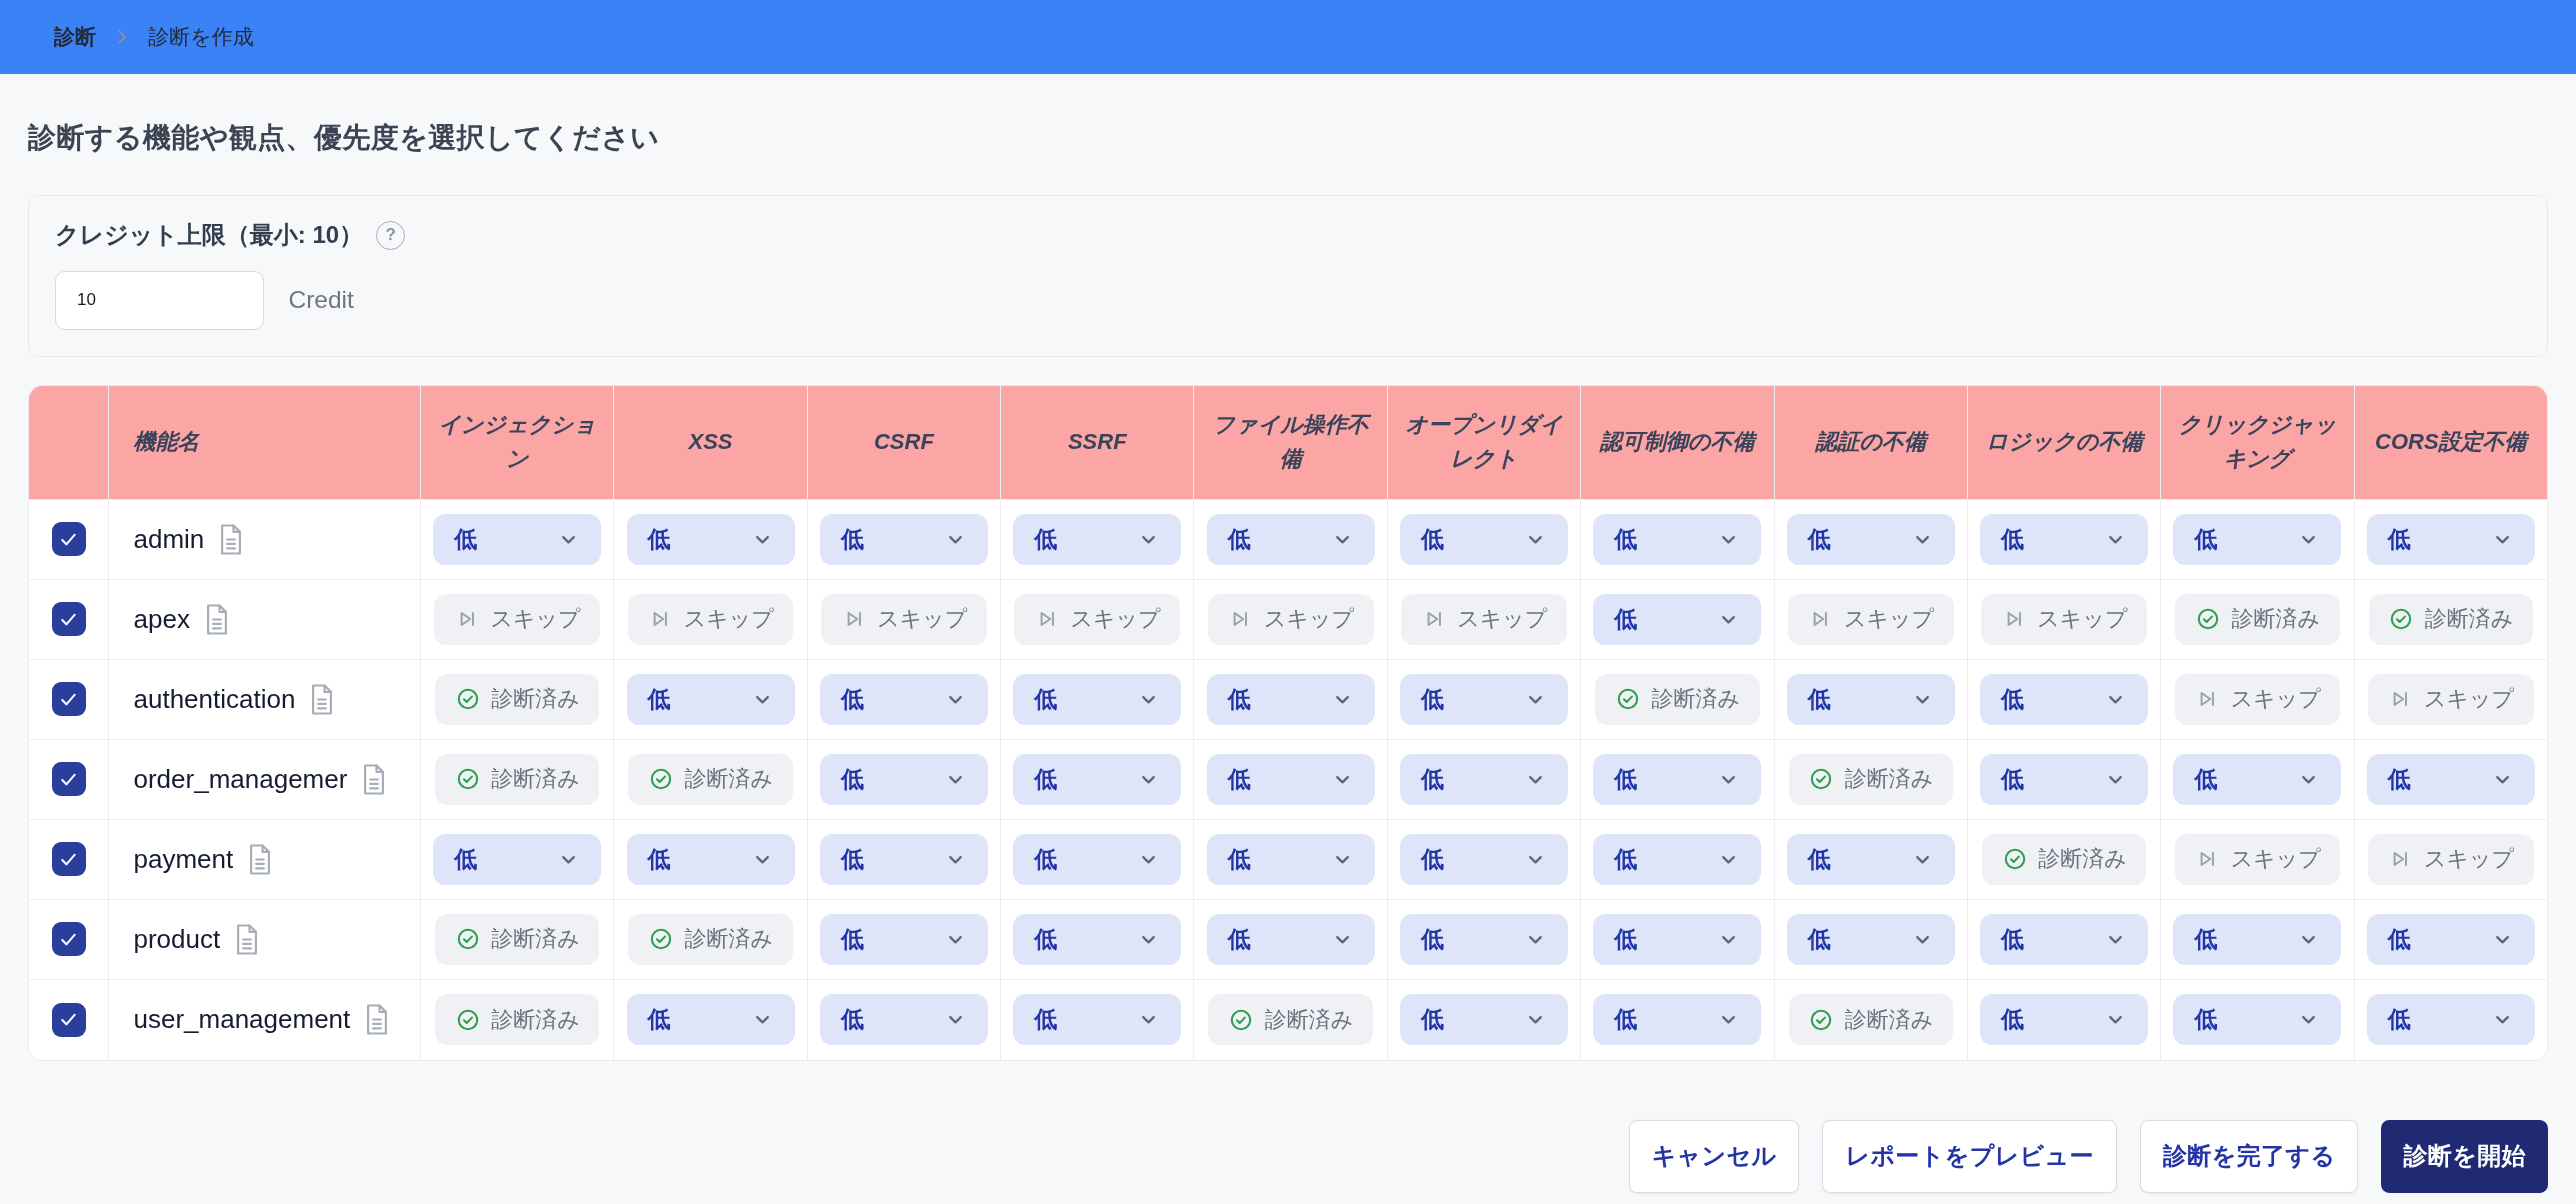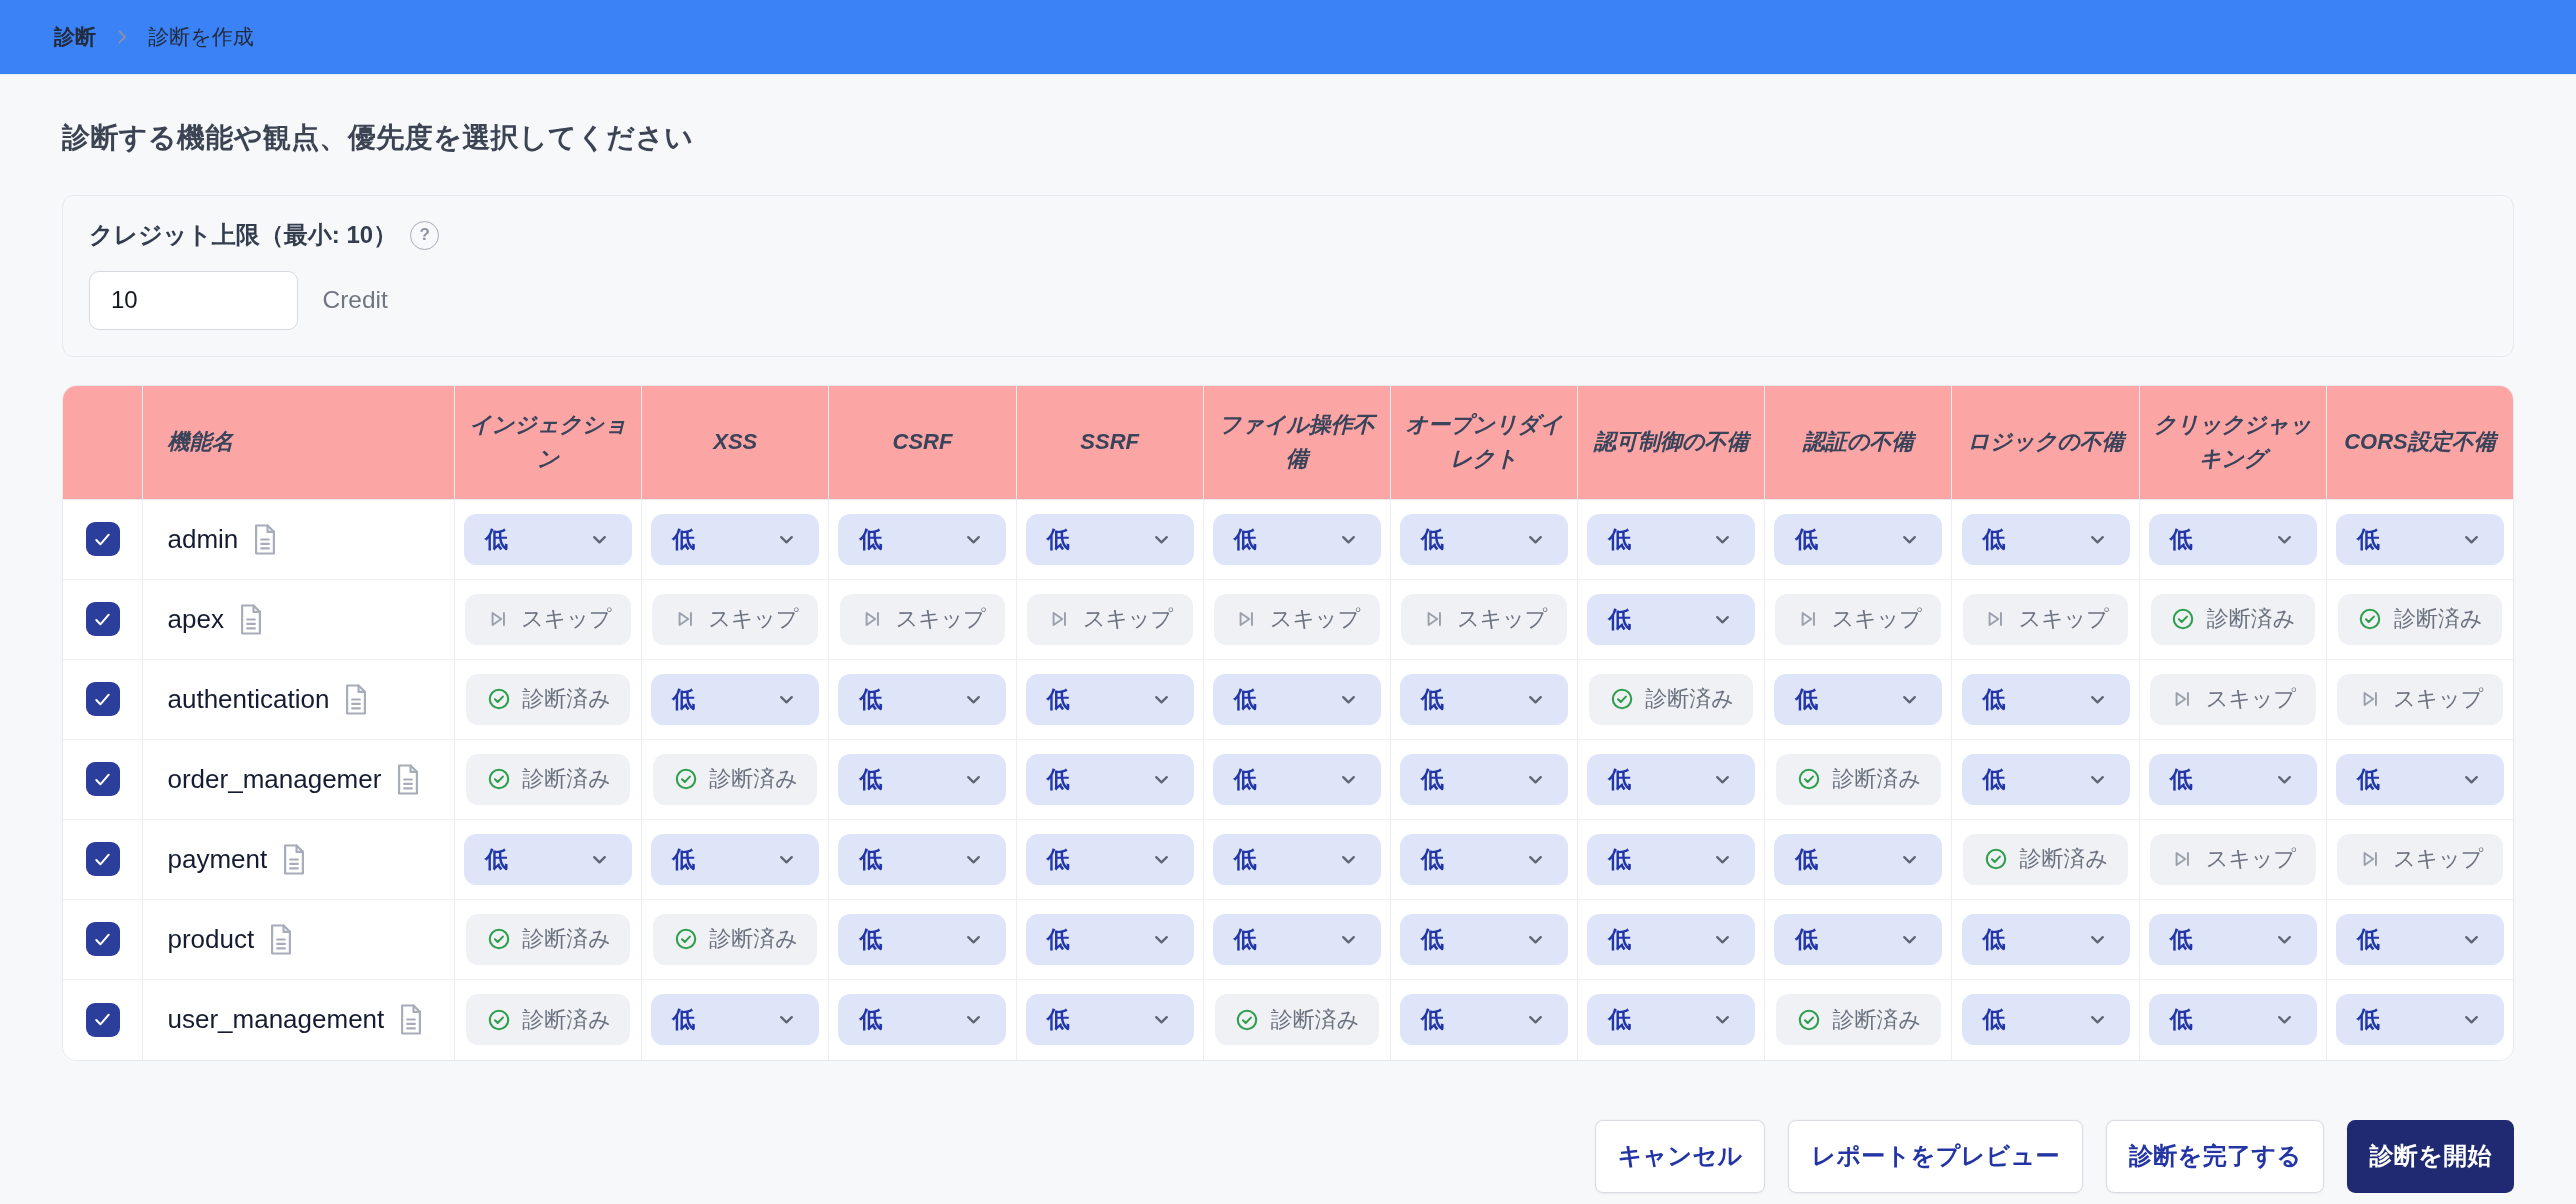--- a/index.html
+++ b/index.html
@@ -13,38 +13,38 @@
   .topbar {
     height:75px; background:#3b82f6; border-bottom:1.6px solid #eceef2;
     display:flex; align-items:center; padding:0 54px;
   }
   .breadcrumb { display:flex; align-items:center; gap:16.3px; }
   .crumb { font-size:21px; font-weight:600; color:#222b3d; cursor:pointer; }
   .crumb.current { font-weight:500; cursor:default; }
   .crumb-chev { width:19.6px; height:19.6px; stroke:#8c93a0; stroke-width:2.2; fill:none;
     stroke-linecap:round; stroke-linejoin:round; }
   
-  main { padding:0 62px;margin-top:20px; }
+  main { padding:0 28px;margin-top:20px; }
   h1 { margin-top:44px; font-size:28px; font-weight:700; color:#3c4454; letter-spacing:0.4px; }
   
   .credit-card {
     margin-top:38px; border:1.6px solid #e7e9ee; border-radius:11.4px;
     padding:23px 26px 26px;
   }
   .credit-label-row { display:flex; align-items:center; gap:13px;text-align:center; }
   .credit-label { font-size:24px; font-weight:600; color:#333d4d; }
   .help {
     width:29px; height:29px; border:1.6px solid #a6acb8; border-radius:50%;
     display:inline-flex; align-items:center; justify-content:center;
     font-size:17px; font-weight:700; color:#8d94a0; cursor:pointer;
   }
   .credit-input-row { margin-top:19.6px; display:flex; align-items:center; gap:24.5px; }
   .credit-input {
     width:209px; height:59px; border:1.6px solid #d6d9e0; border-radius:9.8px;
-    background:#fff; font-size:24px; color:#14181f; padding:0 21px;
+    background:#fff; font-size:17px; color:#14181f; padding:0 21px;
     font-family:inherit; outline:none;
   }
   .unit { font-size:24.5px; color:#6f7682; }
   
   .table-card {
     margin-top:28px; background:#fff; border:1.6px solid #e7e9ee; border-radius:14.7px;
     overflow:hidden;
   }
   .thead, .tr {
     display:grid;

